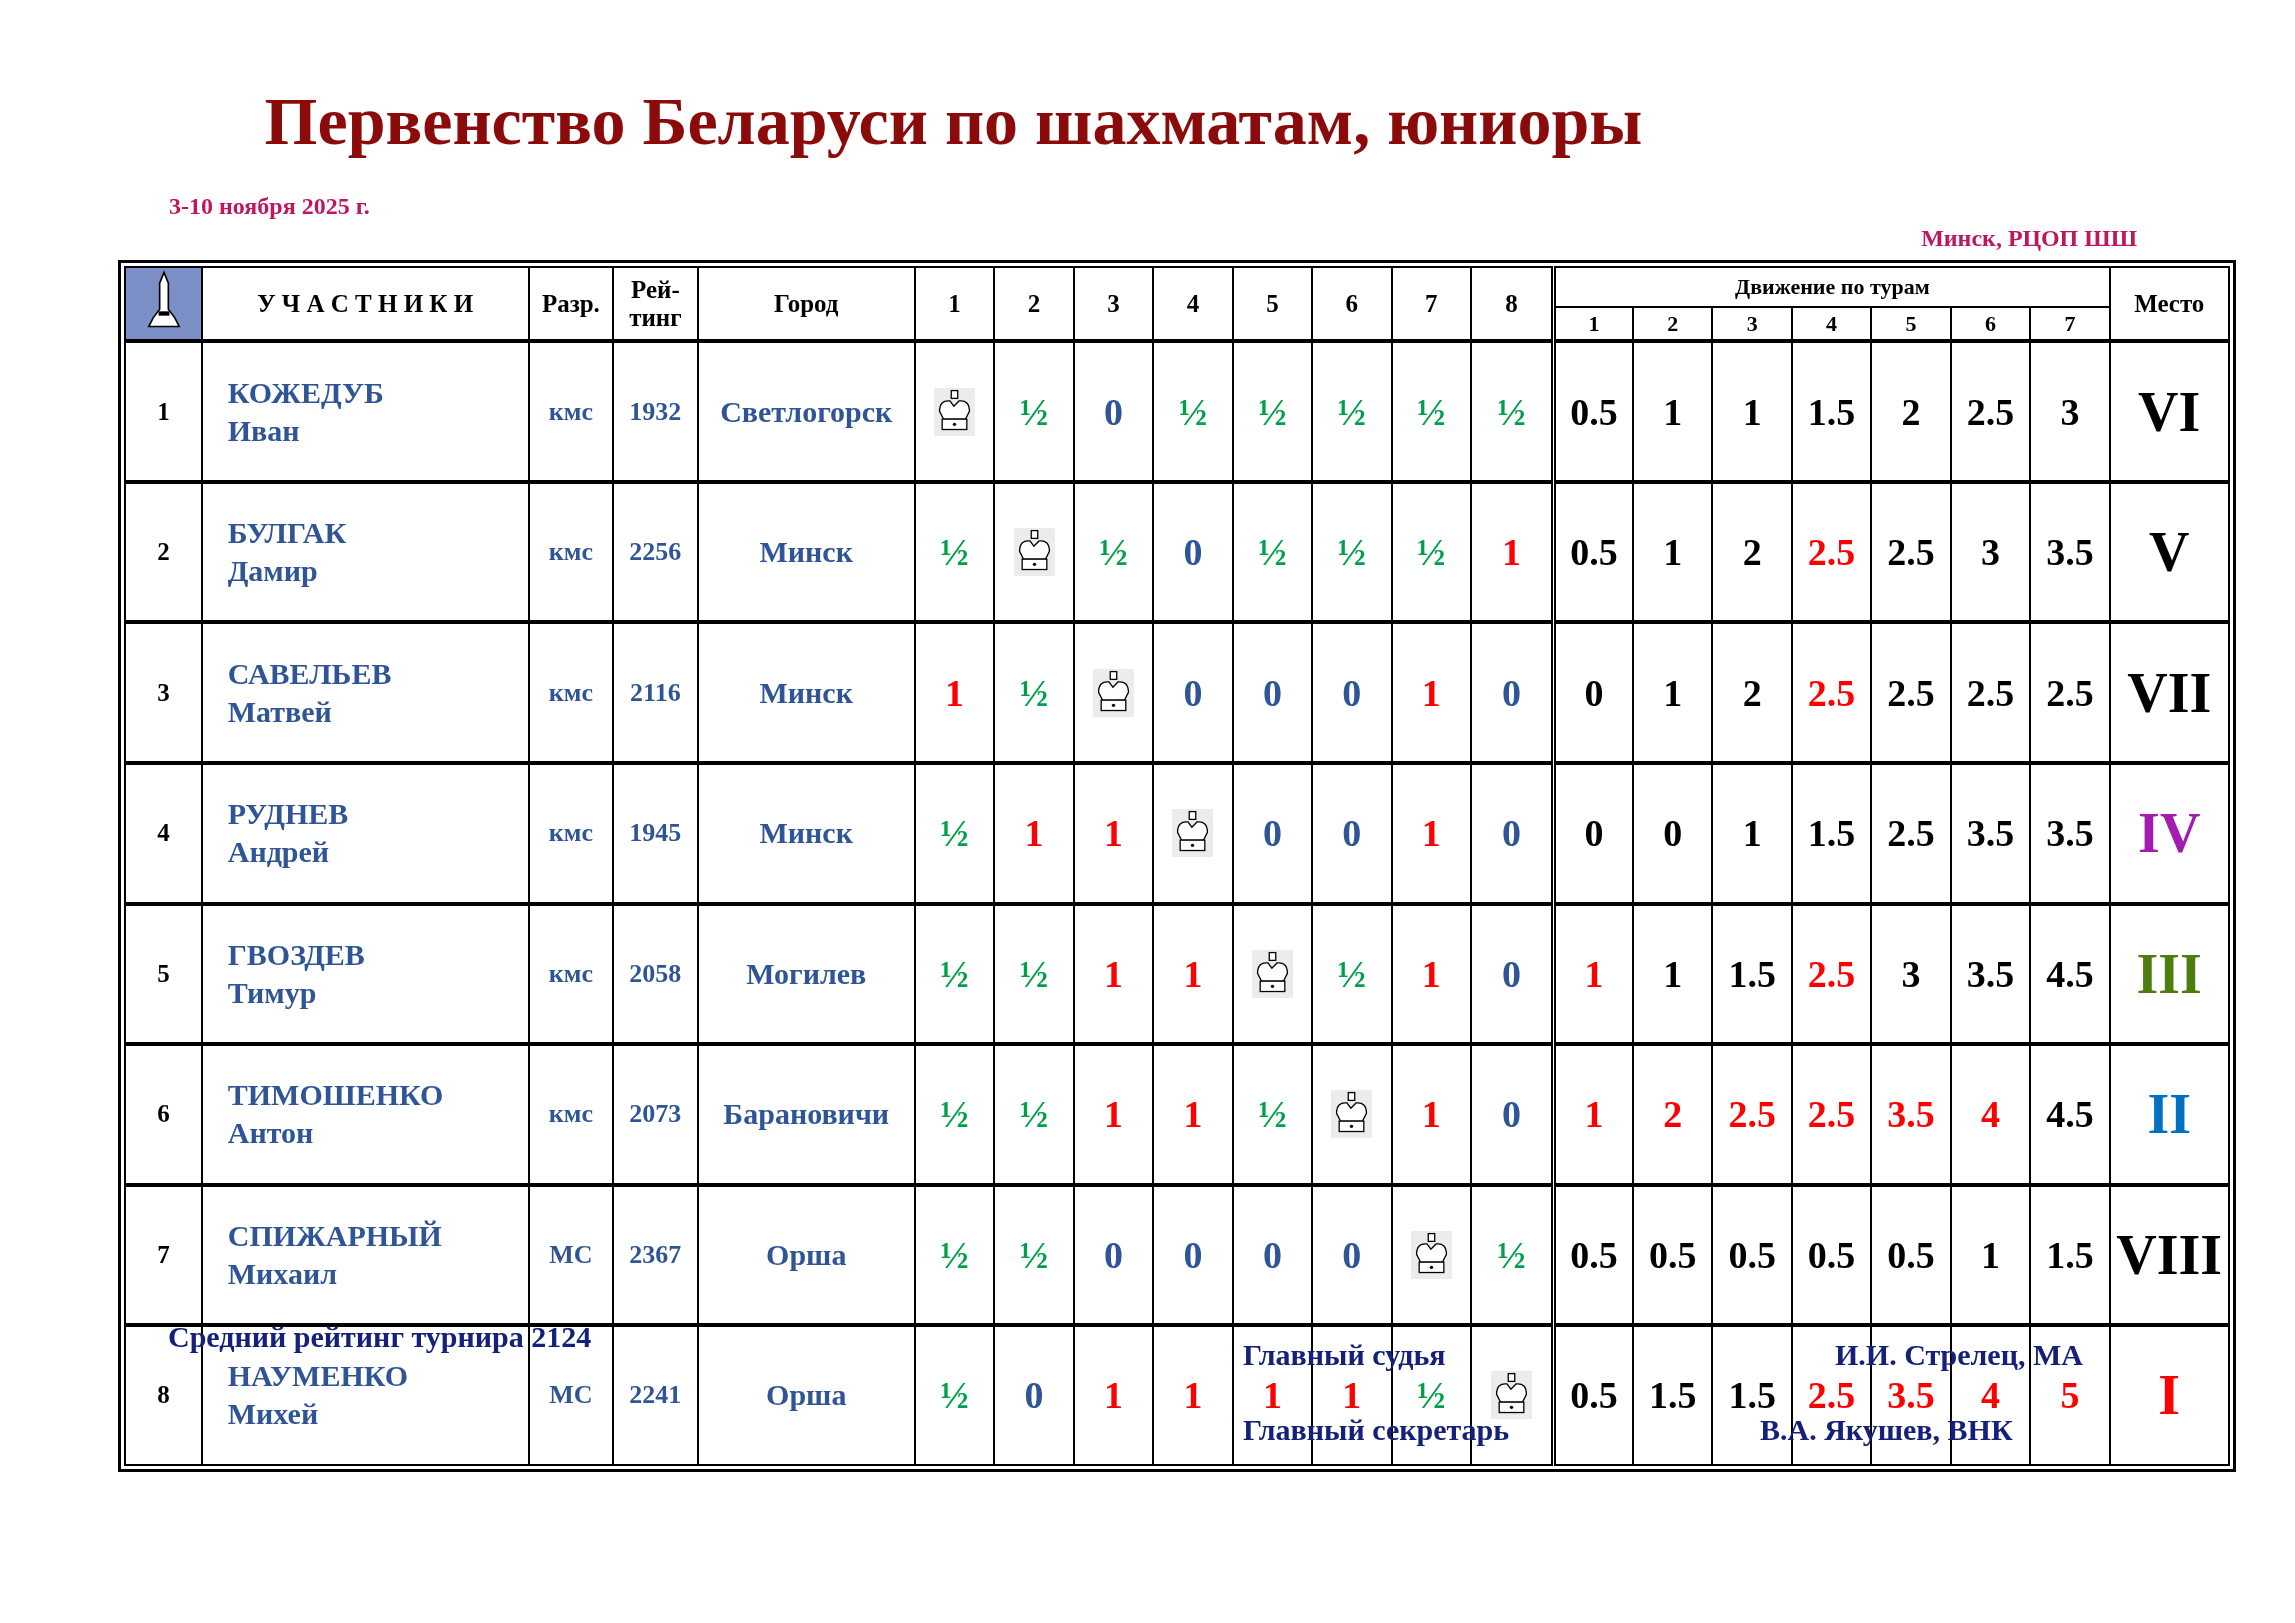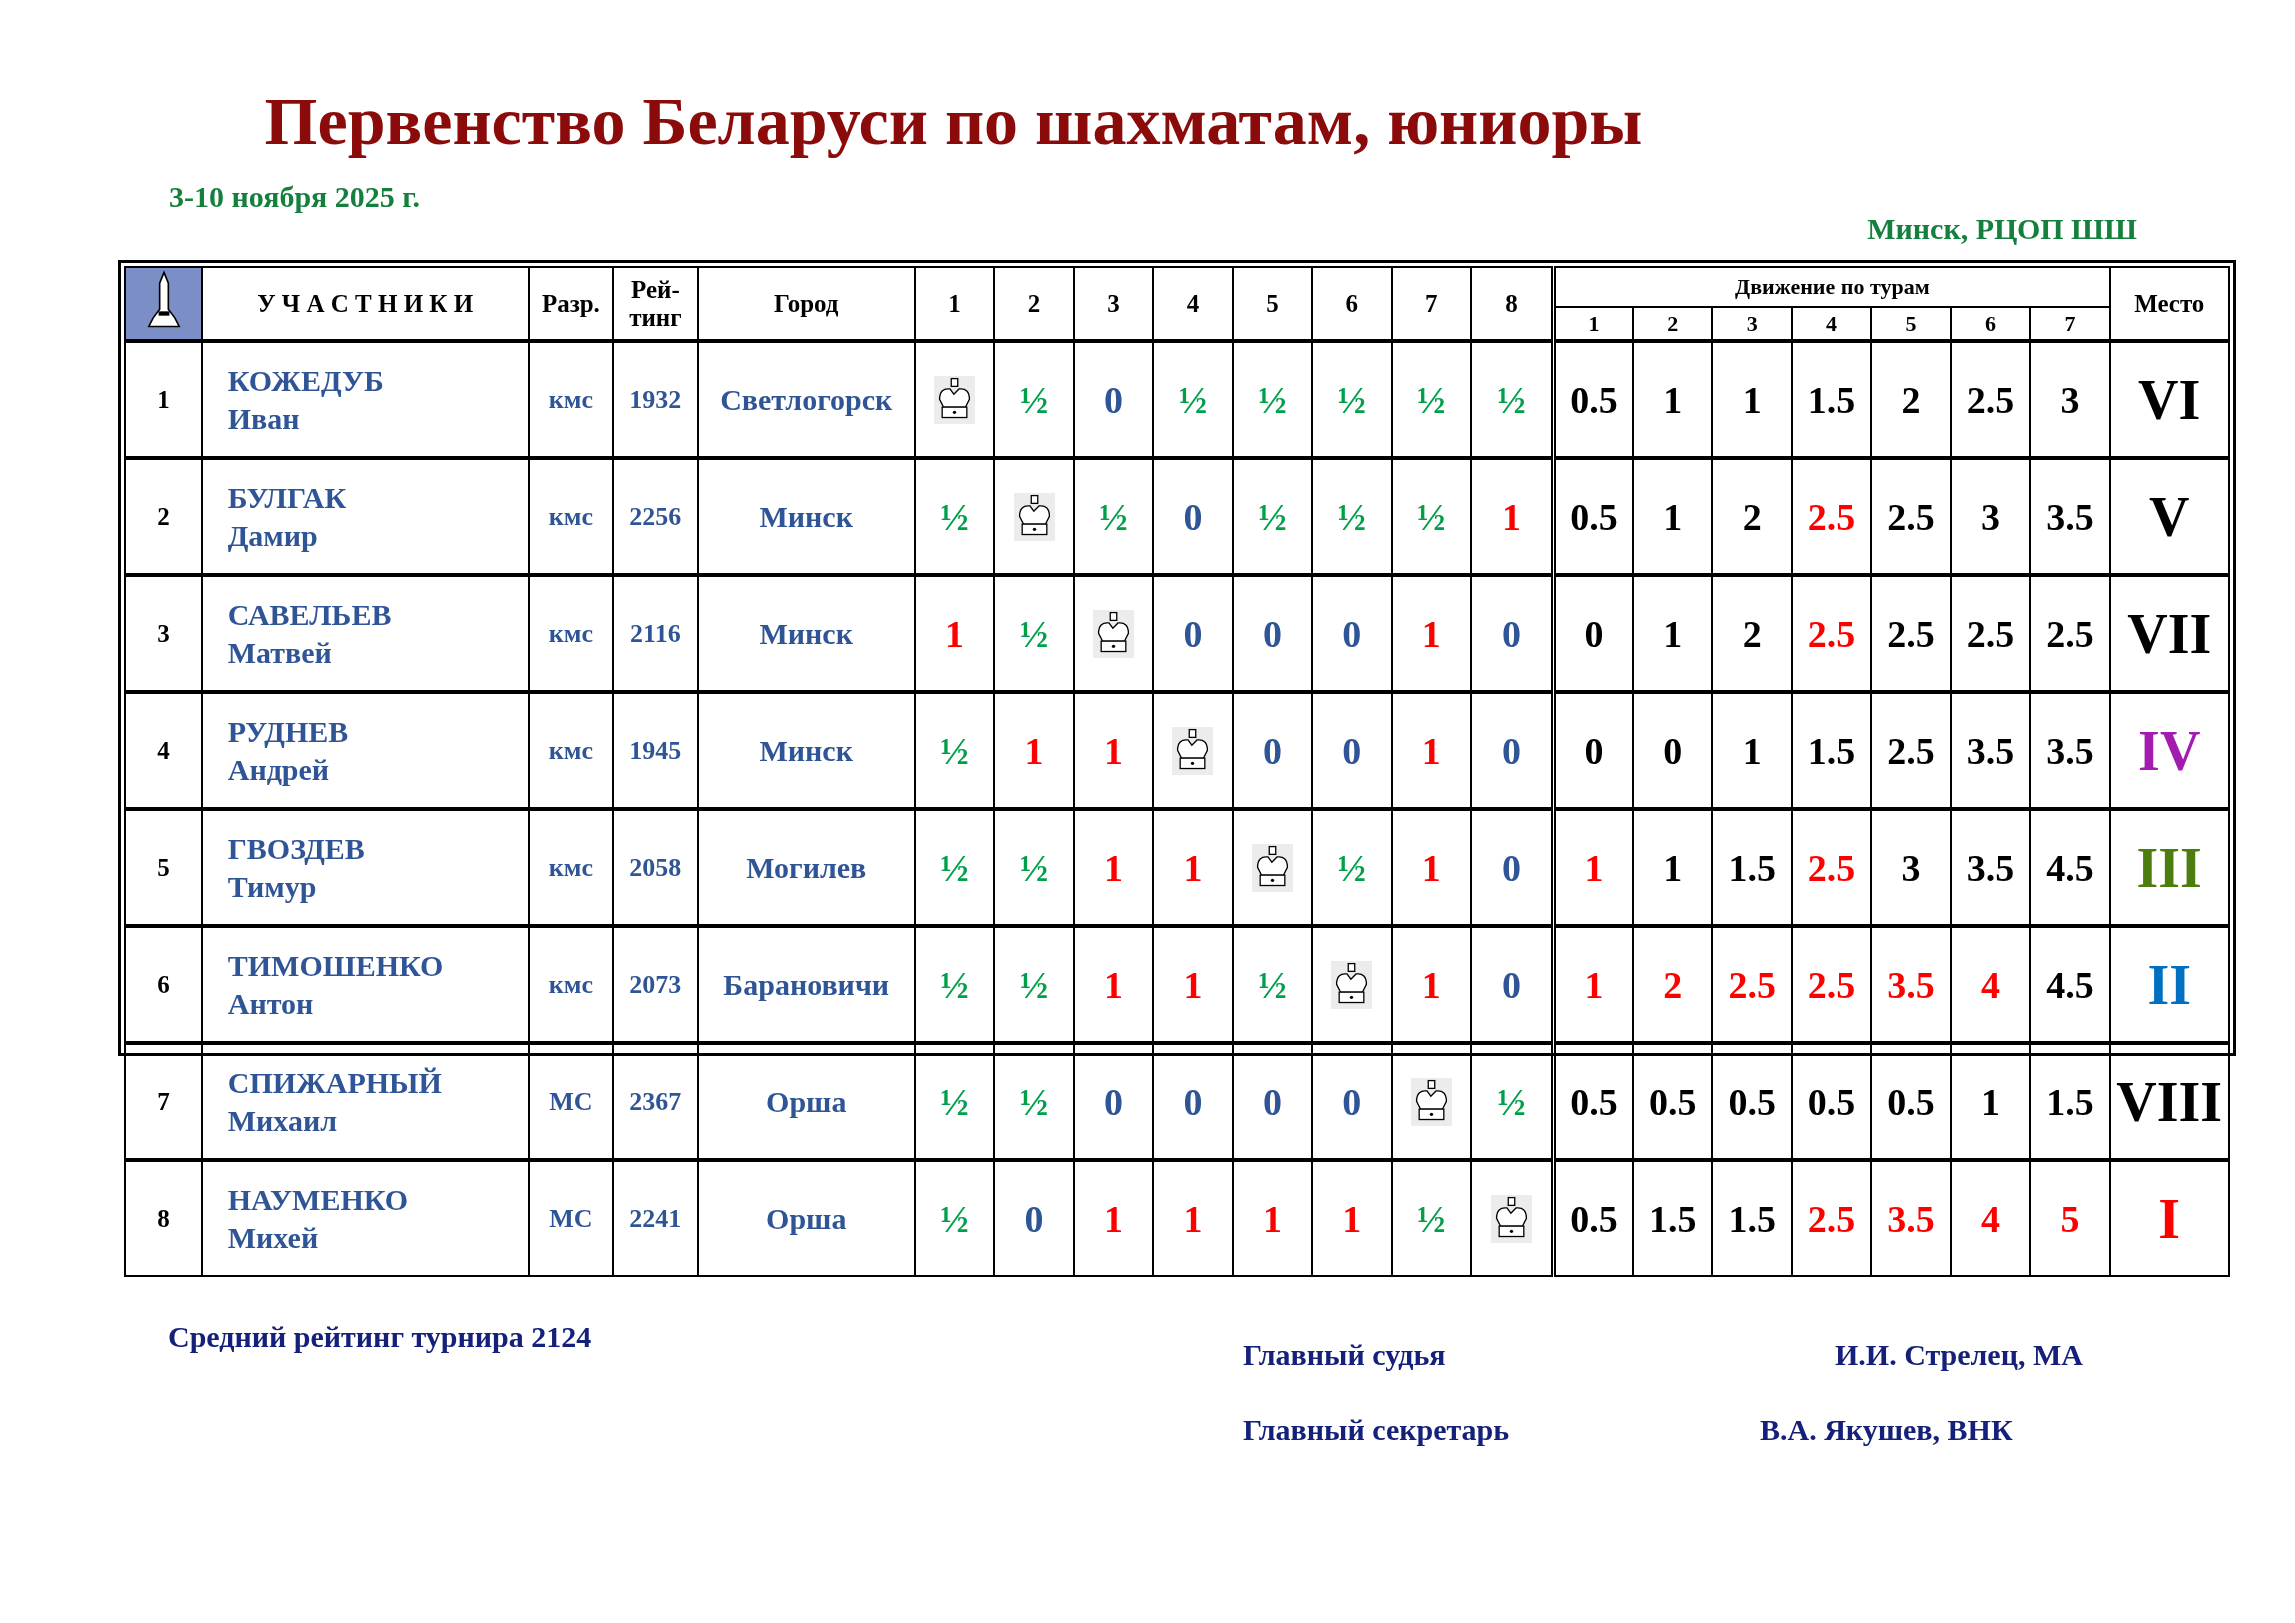--- a/index.html
+++ b/index.html
@@ -1,23 +1,23 @@
 <!DOCTYPE html>
 <html style="font-size:10.5px"><head>
 <meta charset="utf-8">
 <style>
   html, body { margin:0; padding:0; background:#ffffff; }
   body { width:2295px; height:1623px; position:relative; overflow:hidden;
          font-family:"Liberation Serif","DejaVu Serif",serif; font-weight:bold; }
   .title { position:absolute; top:82px; left:0; width:1907px; text-align:center;
            color:#8b0a0a; font-size:68px; letter-spacing:0px; }
-  .sub { position:absolute; top:180px; color:#15803d; font-size:30px; }
+  .sub { position:absolute; top:193px; color:#be185d; font-size:24px; }
   .sub.left { left:169px; }
   .sub.right { right:158px;margin-top:32px; }
-  .tablewrap { position:absolute; left:118px; top:260px; width:2118px; height:796px;
+  .tablewrap { position:absolute; left:118px; top:260px; width:2118px; height:1212px;
                border:3.3px solid #000; padding:3.3px; box-sizing:border-box; }
   table { border-collapse:collapse; width:100%; height:100%; table-layout:fixed; }
   td, th { border:2px solid #000; text-align:center; vertical-align:middle; padding:0; }
   th { color:#000; font-size:25px; }
   tr.hdr1 th { height:38px; }
   tr.hdr2 th { height:31px; }
   tr.prow td { height:113px; border-top:4.6px solid #000; }
   tr.hdr1 th.sep, tr.hdr2 th.sep, td.sep { border-left:5.9px double #000; }
   .num { color:#000; font-size:25px; }
   .name { text-align:left; padding-left:25px; color:#2f5597; font-size:30px; line-height:38px; }

